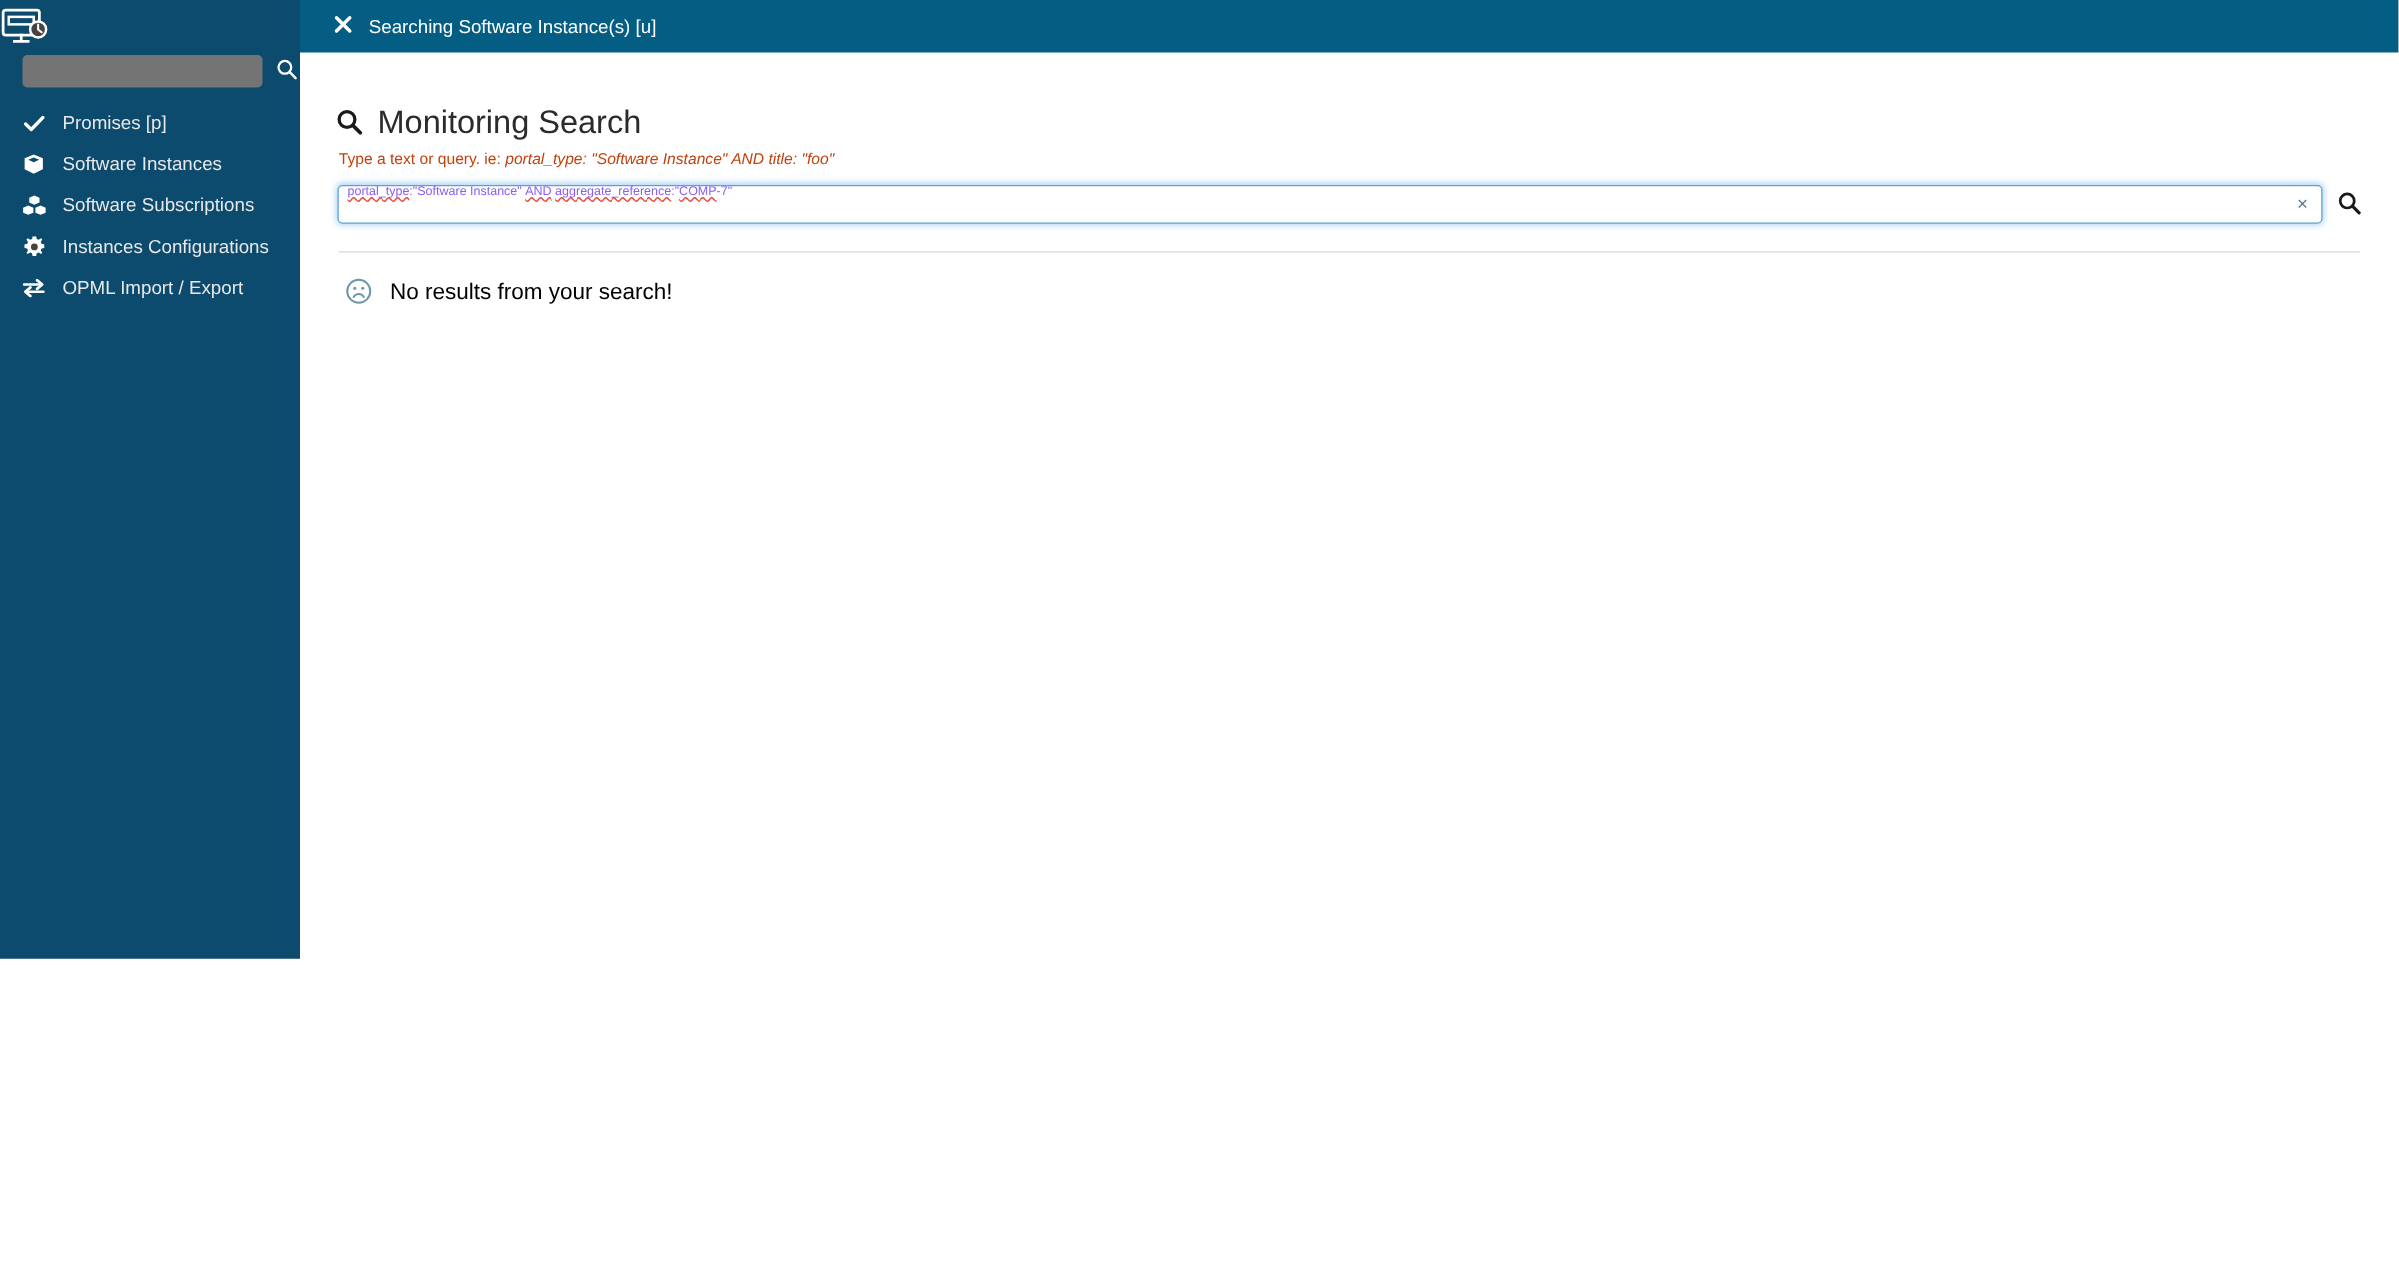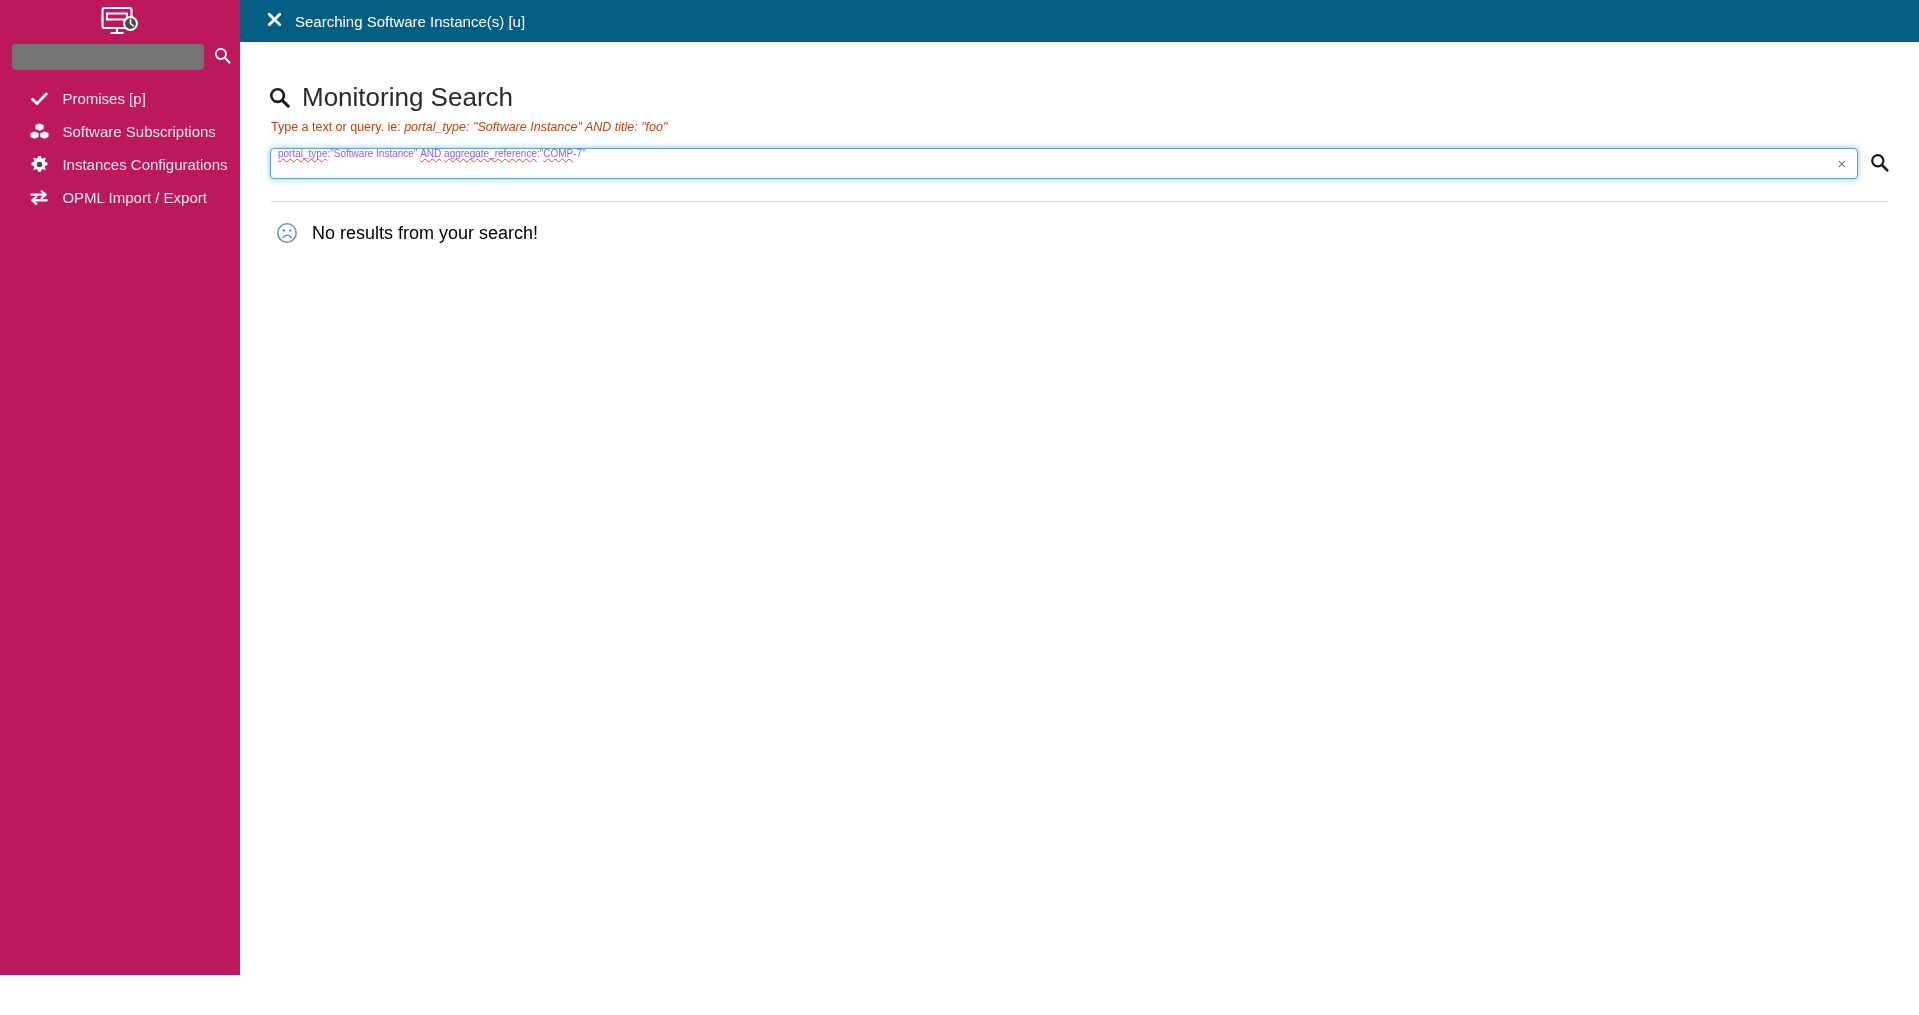--- a/index.html
+++ b/index.html
@@ -16,25 +16,25 @@
   .app {
     display: flex;
     width: 1919px;
     height: 1015px;
   }
 
   
   .sidebar {
     width: 240px;
     min-width: 240px;
-    height: 975px;
-    background: #be185d;
+    height: 767px;
+    background: #0c4a6e;
     display: flex;
     flex-direction: column;
-    align-items: center;
+    align-items: flex-start;
     padding-top: 2px;
   }
 
   .logo-wrap {
     display: flex;
     justify-content: center;
     align-items: center;
     height: 38px;
   }
   .logo-wrap svg { display: block; }
@@ -296,20 +296,28 @@
 
       <a class="nav-item">
         <span class="nav-icon">
           <svg width="17" height="14" viewBox="0 0 17 14" fill="none">
             <path d="M1.5 7.2 L6 11.6 L15.3 2" stroke="#ffffff" stroke-width="2.6" stroke-linecap="round" stroke-linejoin="round"></path>
           </svg>
         </span>
         <span class="nav-label">Promises [p]</span>
       </a>
 
+      <a class="nav-item">
+        <span class="nav-icon">
+          <svg width="16" height="17" viewBox="0 0 16 17" fill="#ffffff">
+            <path d="M8 0.6 L15.3 3.6 L15.3 12.3 L8 16 L0.7 12.3 L0.7 3.6 Z M8 3 L3.6 4.8 L8 6.7 L12.4 4.8 Z"></path>
+          </svg>
+        </span>
+        <span class="nav-label">Software Instances</span>
+      </a>
 
       <a class="nav-item">
         <span class="nav-icon">
           <svg width="19" height="17" viewBox="0 0 19 17" fill="#ffffff">
             <path d="M9.5 0.4 L13.6 2.1 L13.6 6 L9.5 7.7 L5.4 6 L5.4 2.1 Z"></path>
             <path d="M4.6 8.4 L8.7 10.1 L8.7 14.1 L4.6 15.8 L0.5 14.1 L0.5 10.1 Z"></path>
             <path d="M14.4 8.4 L18.5 10.1 L18.5 14.1 L14.4 15.8 L10.3 14.1 L10.3 10.1 Z"></path>
           </svg>
         </span>
         <span class="nav-label">Software Subscriptions</span>

